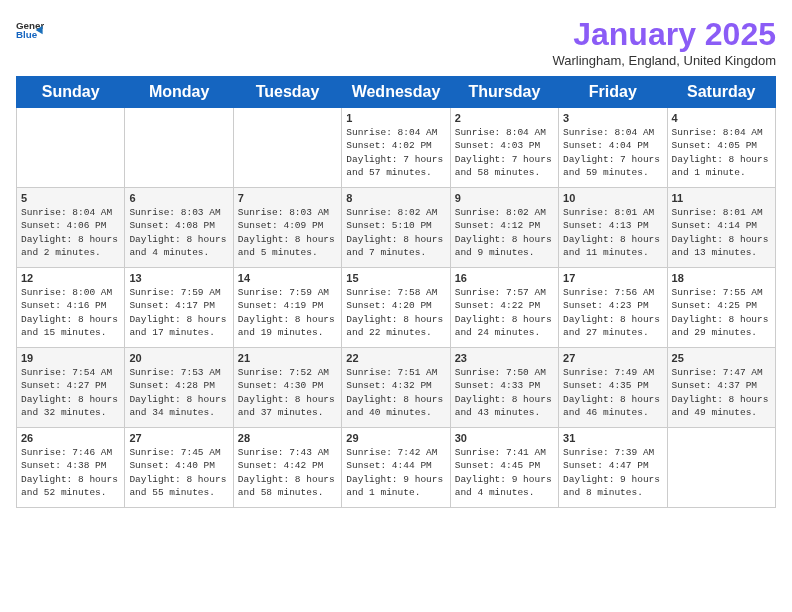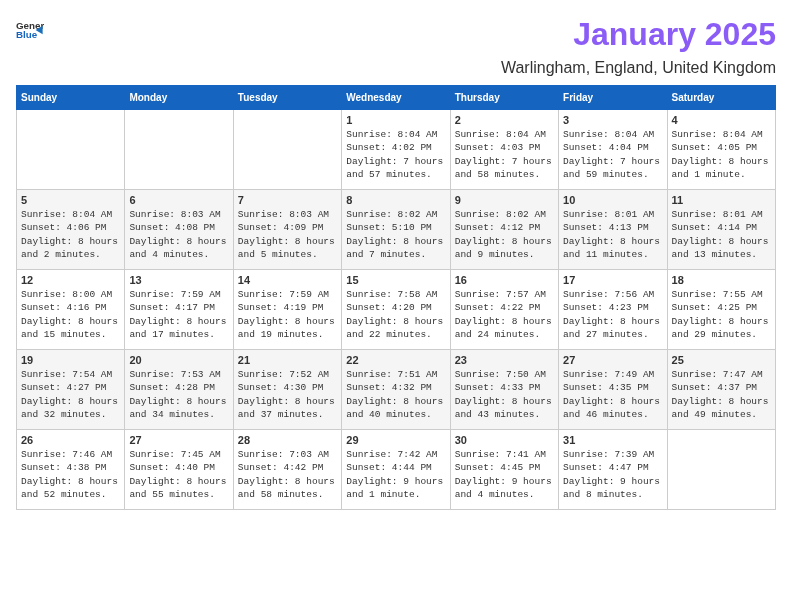--- a/index.html
+++ b/index.html
@@ -27,38 +27,37 @@
     }
     .title-area {
       text-align: right;
     }
     .calendar-title {
       font-size: 32px;
       font-weight: bold;
       color: #8b5cf6;
     }
     .calendar-subtitle {
-      font-size: 16px;
+      font-size: 13px;
       color: #333;
-      margin-top: 6px;
     }
     table {
       width: 100%;
       border-collapse: collapse;
       table-layout: fixed;
     }
     thead tr {
       background-color: #1565c0;
     }
     thead th {
       color: #fff;
       padding: 6px 4px;
-      font-size: 10px;
+      font-size: 16px;
       font-weight: bold;
-      text-align: left;
+      text-align: center;
       border: 1px solid #1565c0;
     }
     tbody tr {
       vertical-align: top;
     }
     tbody td {
       border: 1px solid #ccc;
       padding: 4px;
       font-size: 10px;
       color: #333;
@@ -283,21 +282,21 @@
 Daylight: 8 hours and 52 minutes.</div>
         </td>
         <td>
           <span class="day-number">27</span>
           <div class="day-info">Sunrise: 7:45 AM
 Sunset: 4:40 PM
 Daylight: 8 hours and 55 minutes.</div>
         </td>
         <td>
           <span class="day-number">28</span>
-          <div class="day-info">Sunrise: 7:03 AM
+          <div class="day-info">Sunrise: 7:43 AM
 Sunset: 4:42 PM
 Daylight: 8 hours and 58 minutes.</div>
         </td>
         <td>
           <span class="day-number">29</span>
           <div class="day-info">Sunrise: 7:42 AM
 Sunset: 4:44 PM
 Daylight: 9 hours and 1 minute.</div>
         </td>
         <td>

